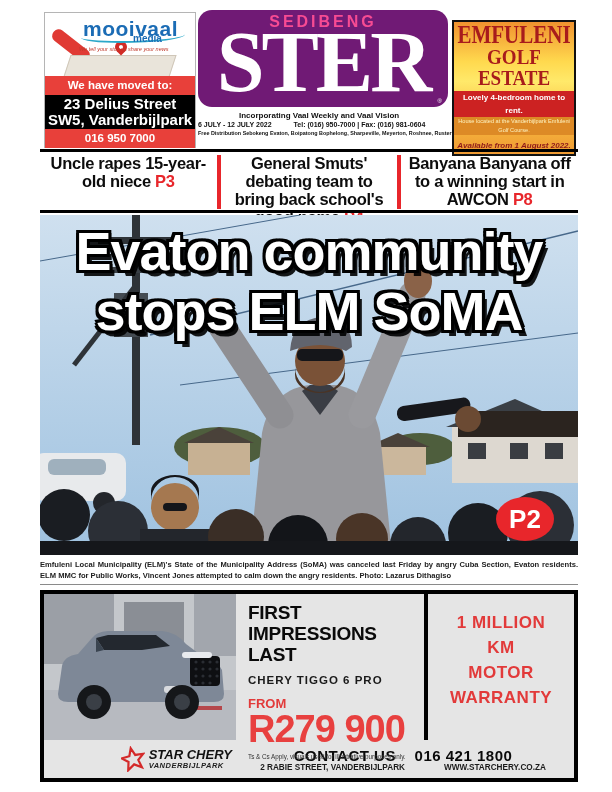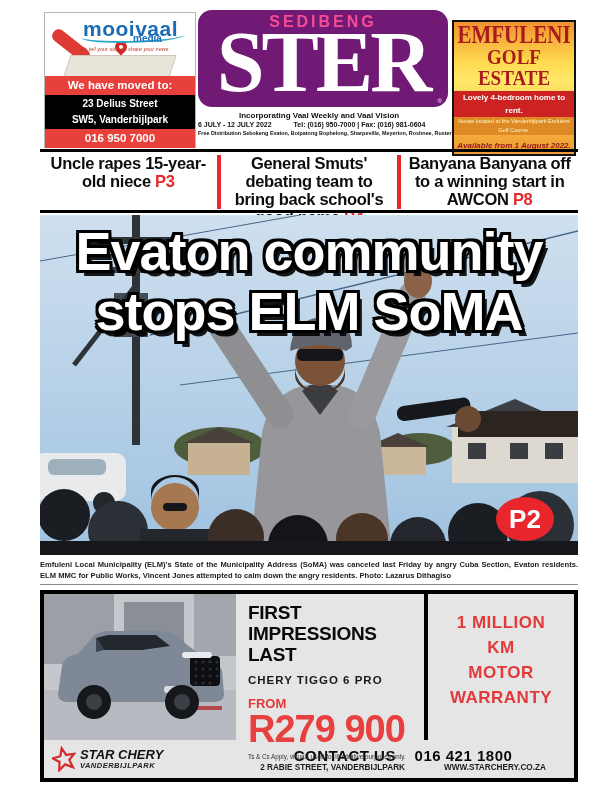--- a/index.html
+++ b/index.html
@@ -7,21 +7,21 @@
   .abs{position:absolute;}
 
   
   .mv{left:44px;top:12px;width:152px;height:136px;border:1px solid #b5b5b5;box-sizing:border-box;background:#fff;}
   .mv-logo{position:relative;height:63px;overflow:hidden;}
   .mv-brand{position:absolute;top:4px;left:38px;font-size:21px;font-weight:bold;color:#1b6cb5;letter-spacing:.5px;}
   .mv-swoosh{position:absolute;top:16px;left:36px;width:104px;height:12px;border-bottom:2px solid #2ba8c9;border-radius:0 0 100% 60%;}
   .mv-media{position:absolute;top:20px;left:88px;font-size:10px;font-weight:bold;color:#1b6cb5;}
   .mv-tag{position:absolute;top:33px;left:34px;font-size:5.5px;color:#c0392b;font-style:italic;white-space:nowrap;}
   .mv-band{height:19px;background:#e8403a;color:#fff;font-weight:bold;font-size:11.5px;text-align:center;line-height:19px;}
-  .mv-black{height:34px;background:#000;color:#fff;font-weight:bold;font-size:10px;text-align:center;line-height:16px;padding-top:1px;box-sizing:border-box;}
+  .mv-black{height:34px;background:#000;color:#fff;font-weight:bold;font-size:15px;text-align:center;line-height:16px;padding-top:1px;box-sizing:border-box;}
 
   
   .mh{left:198px;top:10px;width:250px;height:97px;background:#701a75;border-radius:14px;}
   .mh-region{position:absolute;top:3px;left:0;right:0;text-align:center;color:#f74b93;font-weight:bold;font-size:16px;letter-spacing:3px;}
   .mh-title{position:absolute;top:8px;left:0;right:0;text-align:center;color:#fff;font-family:"Liberation Serif",serif;font-weight:bold;font-size:86px;line-height:86px;letter-spacing:-3px;transform:scale(1.0,1.02);transform-origin:top center;}
   .mh-reg{position:absolute;right:6px;bottom:3px;color:#fff;font-size:6px;}
   .mh-info{left:198px;top:111px;width:300px;}
   .mh-inc{font-size:8px;font-weight:bold;padding-left:41px;}
   .mh-line2{display:flex;gap:22px;font-size:7px;font-weight:bold;margin-top:1px;white-space:nowrap;}
   .mh-dist{font-size:5.4px;font-weight:bold;margin-top:2px;white-space:nowrap;}
@@ -60,21 +60,21 @@
   .ad-model{font-size:11.5px;font-weight:bold;letter-spacing:1px;margin-top:9px;color:#1a1a1a;}
   .ad-from{font-size:13px;font-weight:bold;color:#e23a3a;margin-top:10px;}
   .ad-price{font-size:38px;font-weight:bold;color:#e8403f;letter-spacing:-1px;line-height:36px;}
   .ad-disc{font-size:6.3px;color:#333;margin-top:6px;}
   .ad-right{width:146px;border-left:4px solid #000;position:relative;}
   .chery-strip{height:34px;background:linear-gradient(100deg,#f3f4f6 0%,#dfe2e6 55%,#c9ccd2 100%);border-bottom:1px solid #b9bcc2;display:flex;align-items:center;gap:5px;padding-left:6px;clip-path:polygon(0 0,100% 0,100% 100%,6% 100%,0 70%);}
   .chery-word{font-size:15px;font-weight:bold;color:#c0272d;letter-spacing:2px;line-height:14px;}
   .chery-tag{font-size:5.5px;font-weight:bold;color:#555;letter-spacing:1.2px;}
   .warranty{margin-top:16px;text-align:center;color:#e23a3a;font-weight:bold;font-size:17px;line-height:25px;letter-spacing:.5px;}
   .ad-bottom{height:38px;display:flex;align-items:center;}
-  .dealer{display:flex;align-items:center;gap:4px;padding-left:8px;width:180px;}
+  .dealer{display:flex;align-items:center;gap:4px;padding-left:8px;width:180px;justify-content:flex-end;}
   .dealer-name{font-size:13px;font-weight:bold;font-style:italic;color:#111;line-height:13px;}
   .dealer-city{font-size:7.5px;font-weight:bold;font-style:italic;color:#222;letter-spacing:.5px;}
   .contact{flex:1;text-align:center;}
   .contact-l1{font-size:15px;font-weight:bold;letter-spacing:.5px;color:#0a0a0a;}
   .contact-l1 .ph{margin-left:14px;}
   .contact-l2{font-size:8.2px;font-weight:bold;color:#1a1a1a;display:flex;justify-content:center;gap:39px;margin-top:-1px;}
 
   
   .crayon{position:absolute;left:4px;top:26px;width:44px;height:13px;background:#e03a34;border-radius:6px;transform:rotate(38deg);}
   .crayon:after{content:"";position:absolute;right:-8px;top:2px;border-left:10px solid #f2a08e;border-top:5px solid transparent;border-bottom:5px solid transparent;}

